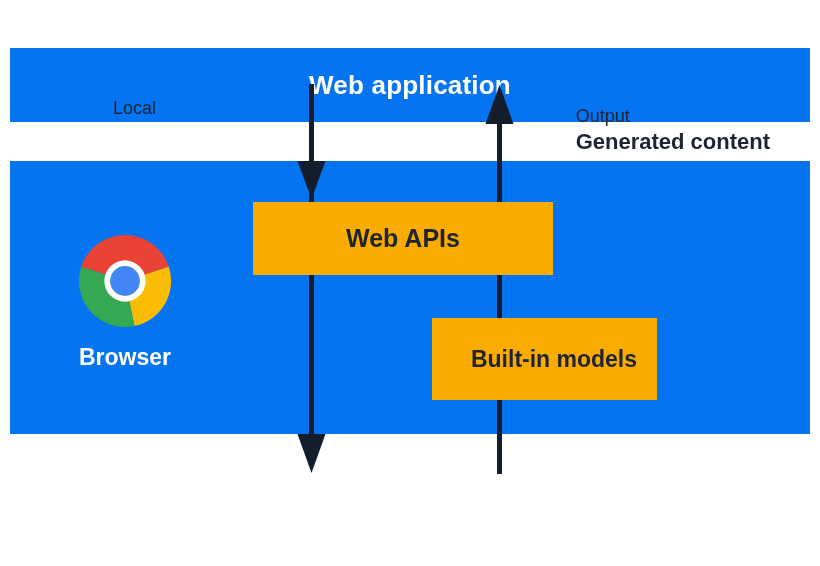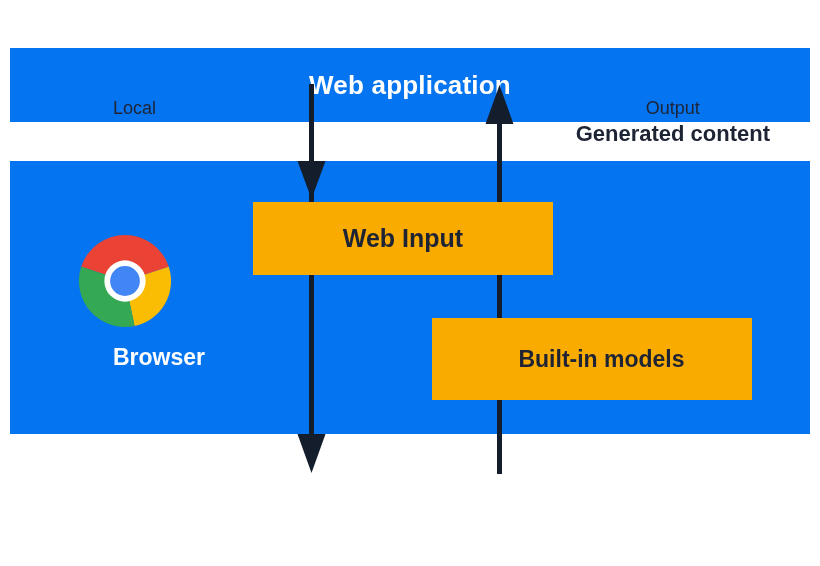--- a/index.html
+++ b/index.html
@@ -34,21 +34,21 @@
   .section-middle { top: 161px; height: 273px; z-index: 1; }
   .bar-bottom { top: 473px; height: 87px; }
   .bar-label {
     color: #ffffff;
     font-size: 26px;
     font-weight: 700;
     letter-spacing: 0.2px;
   }
   .io-group { position: absolute; top: 96px; z-index: 4; }
   .io-group.input { left: 113px; text-align: left; }
-  .io-group.output { right: 50px; text-align: center; }
+  .io-group.output { right: 50px; text-align: left; margin-top: 8px; }
   .io-caption {
     color: var(--navy);
     font-size: 18px;
     font-weight: 400;
     line-height: 24px;
   }
   .io-value {
     color: var(--navy);
     font-size: 22px;
     font-weight: 700;
@@ -72,36 +72,36 @@
     font-weight: 700;
     text-align: center;
   }
   .ybox-webapis {
     left: 253px; top: 202px;
     width: 300px; height: 73px;
     font-size: 25px;
   }
   .ybox-builtin {
     left: 432px; top: 318px;
-    width: 320px; height: 82px;
+    width: 225px; height: 82px;
     font-size: 23px;
     line-height: 29px;
     padding-left: 19px;
   }
   .chrome-icon {
     position: absolute;
     left: 77px; top: 233px;
     width: 96px; height: 96px;
     z-index: 2;
   }
   .browser-label {
     position: absolute;
     left: 45px; top: 344px;
     width: 160px;
-    text-align: right;
+    text-align: center;
     color: #ffffff;
     font-size: 23px;
     font-weight: 700;
     z-index: 2;
   }
 </style>
 </head>
 <body>
 
 <div class="canvas">
@@ -135,20 +135,20 @@
   <svg class="chrome-icon" viewBox="-50 -50 100 100" xmlns="http://www.w3.org/2000/svg">
     <path d="M0 0 L-45.65 -14.83 A48 48 0 0 1 45.65 -14.83 Z" fill="var(--chrome_red)"></path>
     <path d="M0 0 L45.65 -14.83 A48 48 0 0 1 9.98 46.9 Z" fill="var(--chrome_yellow)"></path>
     <path d="M0 0 L9.98 46.9 A48 48 0 0 1 -45.65 -14.83 Z" fill="var(--chrome_green)"></path>
     <circle cx="0" cy="0" r="21.5" fill="#ffffff"></circle>
     <circle cx="0" cy="0" r="15.5" fill="var(--chrome_blue)"></circle>
   </svg>
   <div class="browser-label">Browser</div>
 
   <div class="ybox ybox-webapis">
-    <span>Web Input</span>
+    <span>Web APIs</span>
   </div>
   <div class="ybox ybox-builtin">
     <div>Built-in models</div>
   </div>
 
 
 </div>
 
 </body></html>

